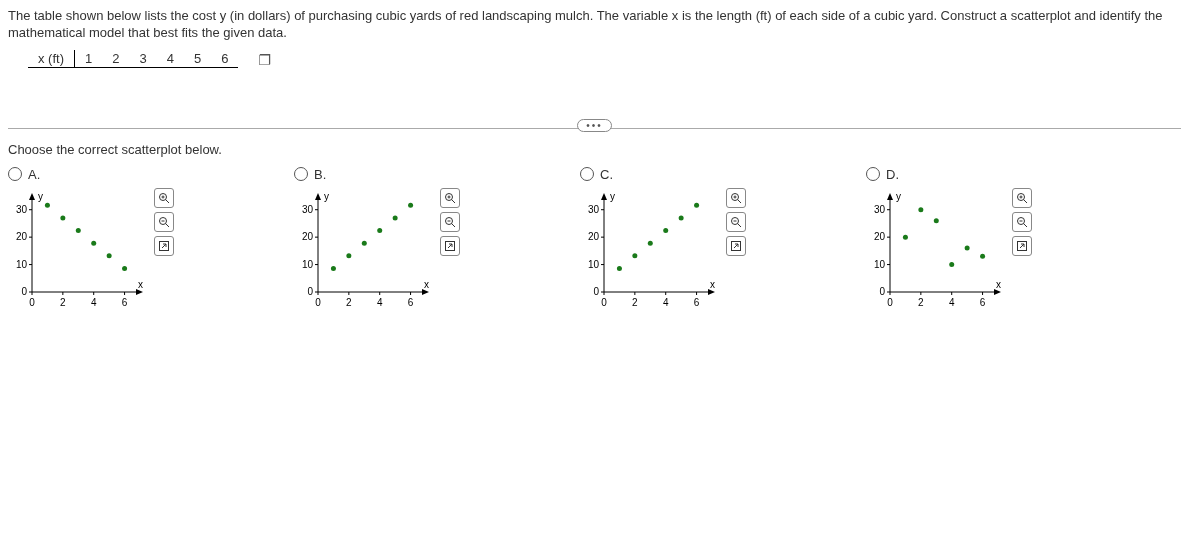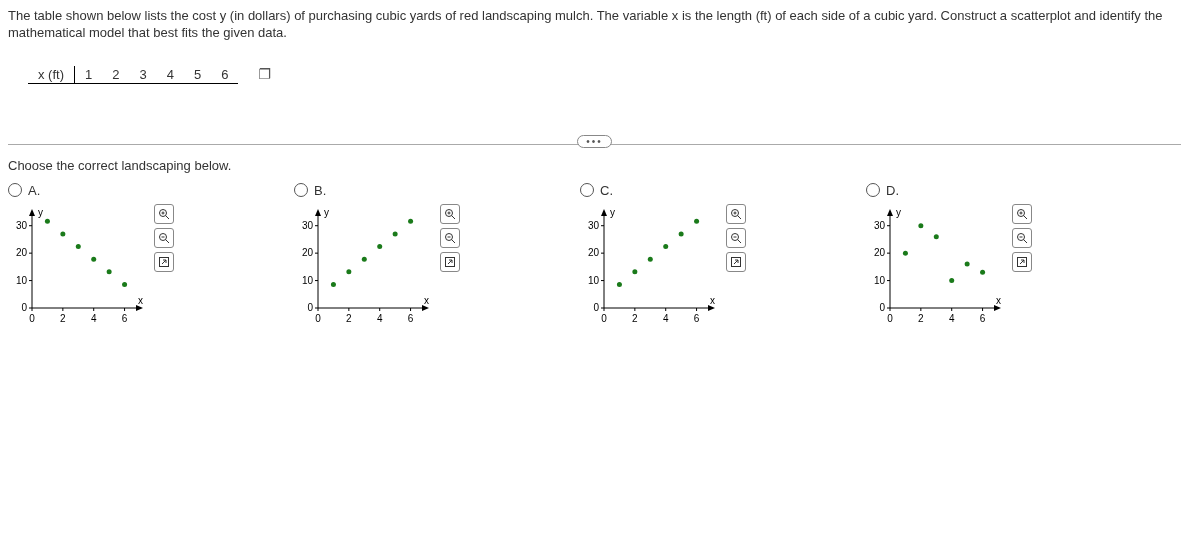--- a/index.html
+++ b/index.html
@@ -9,22 +9,22 @@
     margin: 0;
     padding: 8px;
     width: 1189px;
     box-sizing: border-box;
   }
   .problem-text {
     line-height: 1.3;
   }
   .table-wrapper {
     display: flex;
-    align-items: flex-start;
-    margin: 24px 0 8px 20px;
+    align-items: flex-end;
+    margin: 8px 0 8px 20px;
   }
   table.data {
     border-collapse: collapse;
   }
   table.data td, table.data th {
     padding: 1px 10px;
     text-align: right;
     font-weight: normal;
   }
   table.data th {
@@ -129,21 +129,21 @@
   </tbody>
     </table>
   <span class="copy-icon">❐</span>
 </div>
 
 <hr class="sep">
 <div class="ellipsis-row">
     <span class="ellipsis">•••</span>
   </div>
 
-<div class="question">Choose the correct landscaping below.</div>
+<div class="question">Choose the correct scatterplot below.</div>
 
 <div class="options-row" id="options-row">
     <div class="option">
     <div class="option-label">
       <span class="radio"></span>
       <span>A.</span>
     </div>
     <div class="chart-container">
       <svg class="chart" width="140" height="120">
           <line x1="24" y1="8" x2="24" y2="104" stroke="#000"></line>

